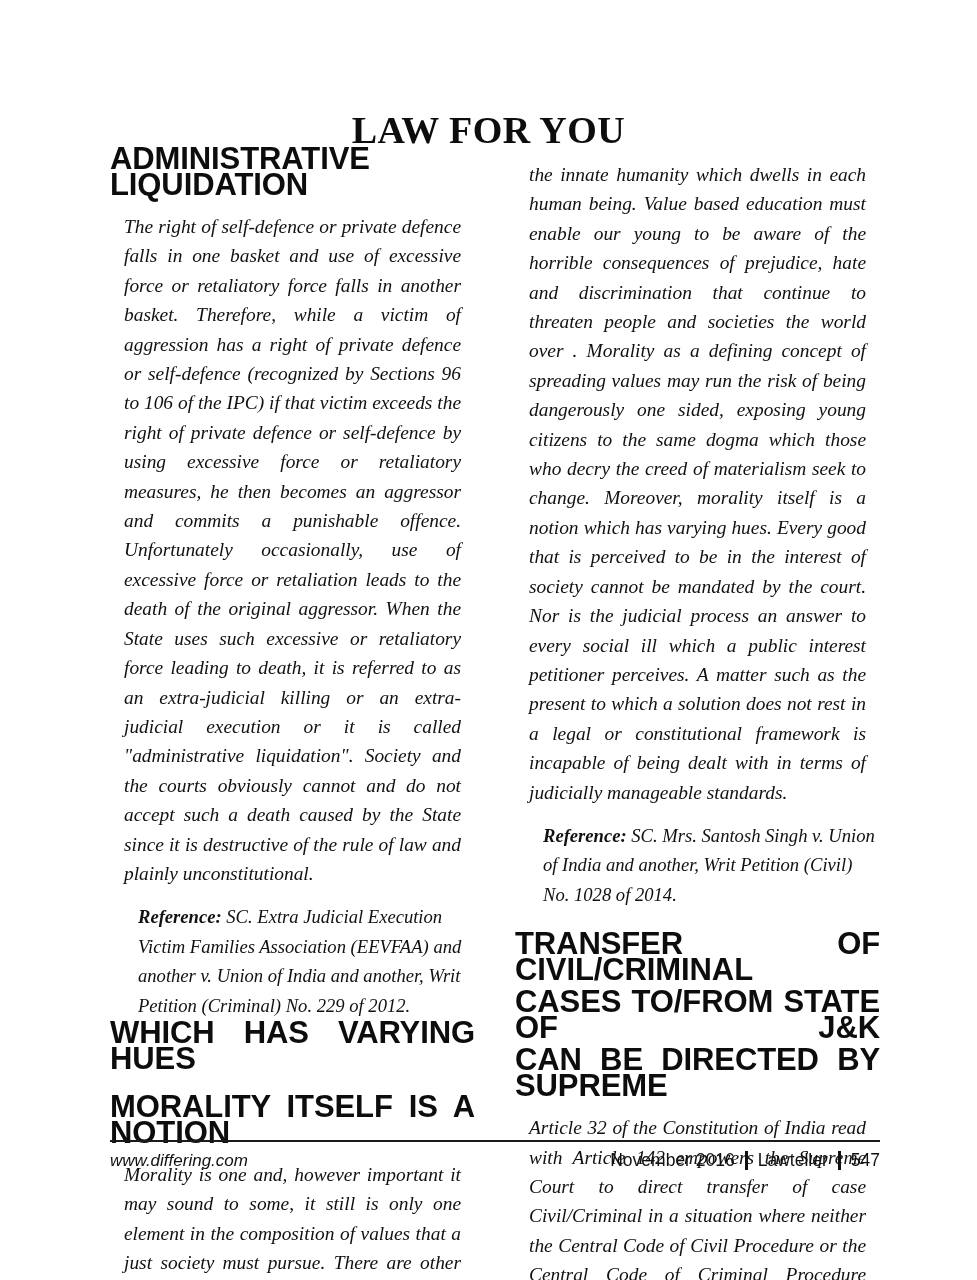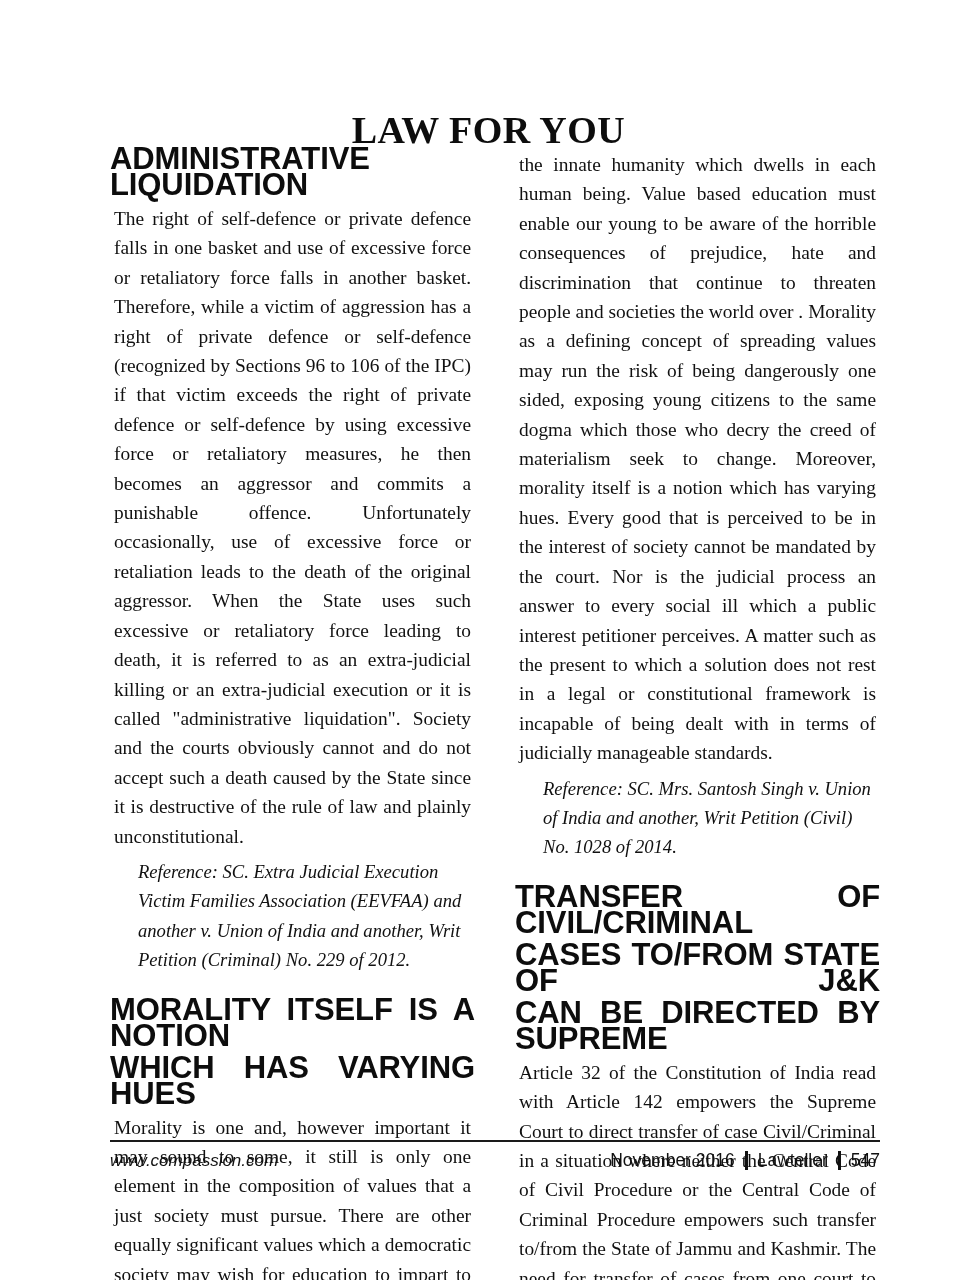--- a/index.html
+++ b/index.html
@@ -55,41 +55,42 @@
   h2.sec.spread {
     text-align-last: justify;
   }
   h2.sec.gap-top {
     margin-top: 22px;
   }
   p.body {
     font-family: "Liberation Serif", serif;
     font-size: 19.4px;
     line-height: 29.4px;
-    margin: 4px;
+    margin: 14px;
     text-align: justify;
     text-align-last: left;
     color: #111111;
     hyphens: none;
+    font-style: italic;
   }
   p.body.tail {
     text-align-last: justify;
   }
   p.ref {
     font-family: "Liberation Serif", serif;
     font-size: 18.6px;
     line-height: 29.4px;
     font-style: italic;
     margin: 6px 0 0 0;
     padding-left: 28px;
     text-align: left;
     color: #111111;
   }
   p.ref .lead {
-    font-weight: normal;
+    font-weight: bold;
     font-style: italic;
   }
   .rule {
     position: absolute;
     left: 110px;
     top: 1140px;
     width: 770px;
     height: 2px;
     background: #1a1a1a;
   }
@@ -134,22 +135,22 @@
     <div class="col">
 
       <h2 class="sec">ADMINISTRATIVE LIQUIDATION</h2>
 
       <p class="body">The right of self-defence or private defence falls in one basket and use of excessive force or retaliatory force falls in another basket. Therefore, while a victim of aggression has a right of private defence or self-defence (recognized by Sections 96 to 106 of the IPC) if that victim exceeds the right of private defence or self-defence by using excessive force or retaliatory measures, he then becomes an aggressor and commits a punishable offence. Unfortunately occasionally, use of excessive force or retaliation leads to the death of the original aggressor. When the State uses such excessive or retaliatory force leading to death, it is referred to as an extra-judicial killing or an extra-judicial execution or it is called "administrative liquidation". Society and the courts obviously cannot and do not accept such a death caused by the State since it is destructive of the rule of law and plainly unconstitutional.</p>
 
       <p class="ref">
         <span class="lead">Reference:</span><span> SC. Extra Judicial Execution Victim Families Association (EEVFAA) and another v. Union of India and another, Writ Petition (Criminal) No. 229 of 2012.</span>
       </p>
 
+      <h2 class="sec">WHICH HAS VARYING HUES</h2>
       <h2 class="sec spread gap-top">MORALITY ITSELF IS A NOTION</h2>
-      <h2 class="sec">WHICH HAS VARYING HUES</h2>
 
       <p class="body tail">Morality is one and, however important it may sound to some, it still is only one element in the composition of values that a just society must pursue. There are other equally significant values which a democratic society may wish for education to impart to its young.  Among those is the acceptance of a plurality and diversity of ideas, images and faiths which unfortunately faces global threats. Then again, equally important is the need to foster tolerance of those who hold radically differing views, empathy for those whom the economic and social milieu has cast away to the margins, a sense of compassion and a realization of</p>
 
     </div>
 
     <div class="col">
 
       <p class="body">the innate humanity which dwells in each human being. Value based education must enable our young to be aware of the horrible consequences of prejudice, hate and discrimination that continue to threaten people and societies the world over . Morality as a defining concept of spreading values may run the risk of being dangerously one sided, exposing young citizens to the same dogma which those who decry the creed of materialism seek to change. Moreover, morality itself is a notion which has varying hues. Every good that is perceived to be in the interest of society cannot be mandated by the court. Nor is the judicial process an answer to every social ill which a public interest petitioner perceives. A matter such as the present to which a solution does not rest in a legal or constitutional framework is incapable of being dealt with in terms of judicially manageable standards.</p>
 
       <p class="ref">
@@ -162,21 +163,21 @@
 
       <p class="body tail">Article 32 of the Constitution of India read with Article 142 empowers the Supreme Court to direct transfer of case Civil/Criminal in a situation where neither the Central Code of Civil Procedure  or the Central Code of Criminal Procedure empowers such transfer to/from the State of Jammu and Kashmir. The need for transfer of cases from one court to the other often arises in several situations which are suitably addressed by the courts competent to direct transfers in exercise of powers available to them under the Code of Civil Procedure (CPC) or the Code of Criminal Procedure (Cr.PC). Convenience of parties and witnesses often figures as the main reason for the courts to direct such transfers. What</p>
 
     </div>
 
   </div>
 
   <div class="rule"></div>
 
   <div class="footer">
-    <div class="footer-left">www.compassion.com</div>
+    <div class="footer-left">www.differing.com</div>
     <div class="footer-right">
       <span>November 2016</span>
       <span class="bar"></span>
       <span>Lawteller</span>
       <span class="bar"></span>
       <span>547</span>
     </div>
   </div>
 
 </div>

